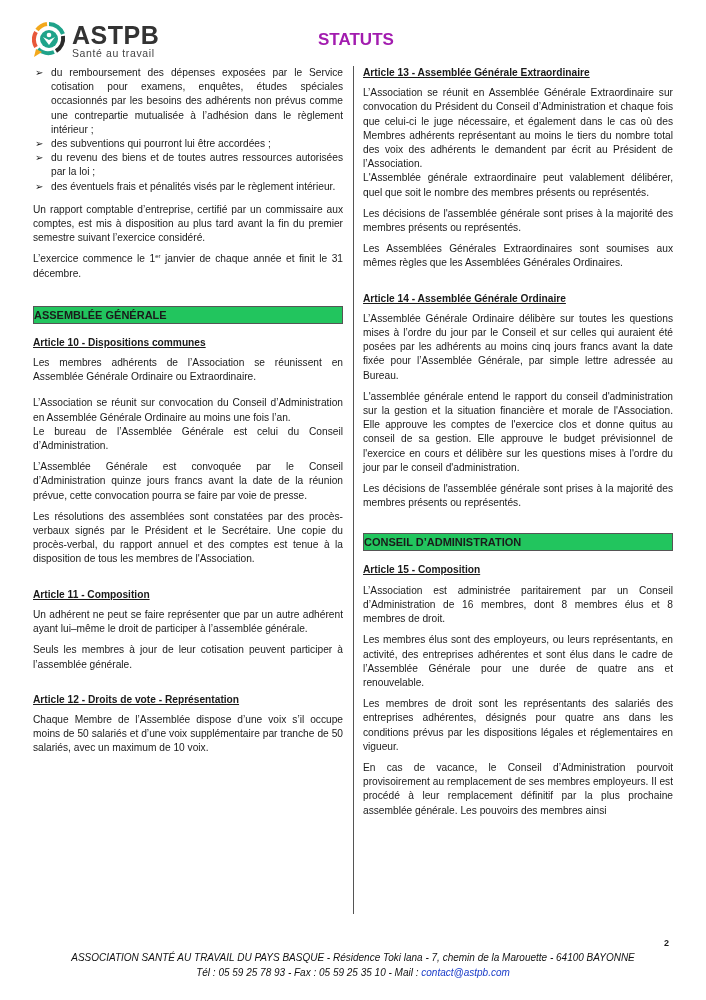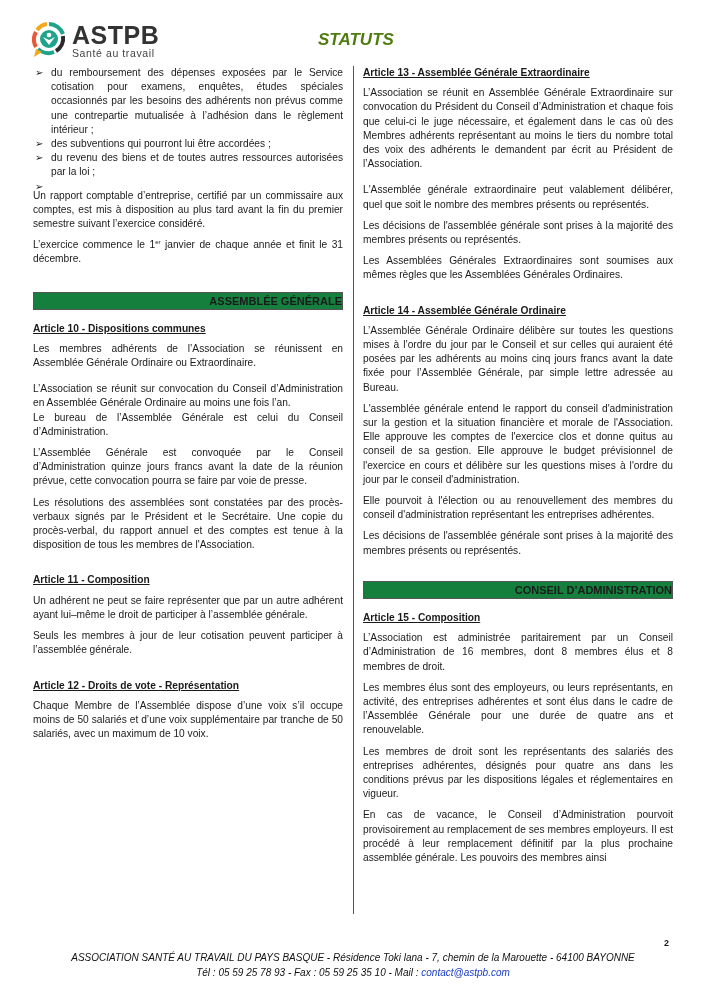--- a/index.html
+++ b/index.html
@@ -5,33 +5,33 @@
   html, body { margin: 0; padding: 0; background: #ffffff; }
   body { width: 706px; height: 1000px; position: relative; overflow: hidden;
          font-family: "Liberation Sans", "DejaVu Sans", sans-serif; color: #1a1a1a; }
   .header { position: absolute; left: 0; top: 0; width: 706px; height: 62px; }
   .logo { position: absolute; left: 32px; top: 22px; width: 140px; height: 38px; }
   .logo-mark { position: absolute; left: 0; top: 0; width: 34px; height: 36px; }
   .logo-name { position: absolute; left: 40px; top: 0px; font-size: 25px; font-weight: bold;
                color: #333; letter-spacing: 0.5px; line-height: 26px; }
   .logo-tag { position: absolute; left: 40px; top: 25px; font-size: 10.5px; color: #444;
               letter-spacing: 0.6px; line-height: 12px; }
-  .title { position: absolute; left: 318px; top: 30px; font-size: 17px; font-weight: bold; color: #4d7c0f; font-style: italic; }
+  .title { position: absolute; left: 318px; top: 30px; font-size: 17px; font-weight: bold; color: #a21caf; }
 
   .col { position: absolute; top: 66px; font-size: 10.2px; line-height: 14.2px; text-align: justify; }
   .col-left { left: 33px; width: 310px; }
   .col-right { left: 363px; width: 310px; }
   .divider { position: absolute; left: 353px; top: 66px; width: 1px; height: 848px; background: #555; }
 
   p { margin: 0 0 7px 0; }
   .article-title { font-weight: bold; text-decoration: underline; margin: 0 0 6px 0; }
   ul.bullets { list-style: none; margin: 0 0 9px 0; padding: 0 0 0 18px; }
   ul.bullets li { position: relative; margin: 0; }
   ul.bullets li .b { position: absolute; left: -16px; top: 0; font-size: 10px; }
-  .section-bar { background: #15803d; border: 1px solid #555; text-align: right;
+  .section-bar { background: #22c55e; border: 1px solid #555; text-align: left;
                  font-weight: bold; font-size: 11px; line-height: 16px; height: 16px; margin: 0 0 12px 0; }
   .gap { height: 14px; }
   sup { font-size: 6px; line-height: 0; }
 
   .pagenum { position: absolute; left: 664px; top: 938px; font-size: 9px; font-weight: bold; }
   .footer { position: absolute; left: 0; top: 950px; width: 706px; text-align: center;
             font-style: italic; font-size: 10px; line-height: 15px; color: #111; }
   .footer a { color: #1a3cc8; }
 </style>
 </head>
@@ -54,21 +54,21 @@
     <div class="logo-tag">Santé au travail</div>
   </div>
   <div class="title">STATUTS</div>
 </div>
 
 <div class="col col-left">
   <ul class="bullets">
     <li><span class="b">➢</span><span>du remboursement des dépenses exposées par le Service cotisation pour examens, enquêtes, études spéciales occasionnés par les besoins des adhérents non prévus comme une contrepartie mutualisée à l’adhésion dans le règlement intérieur ;</span></li>
     <li><span class="b">➢</span><span>des subventions qui pourront lui être accordées ;</span></li>
     <li><span class="b">➢</span><span>du revenu des biens et de toutes autres ressources autorisées par la loi ;</span></li>
-    <li><span class="b">➢</span></li>
+    <li><span class="b">➢</span><span>des éventuels frais et pénalités visés par le règlement intérieur.</span></li>
   </ul>
   <p>Un rapport comptable d’entreprise, certifié par un commissaire aux comptes, est mis à disposition au plus tard avant la fin du premier semestre suivant l’exercice considéré.</p>
   <p><span>L’exercice commence le 1</span><sup>er</sup><span> janvier de chaque année et finit le 31 décembre.</span></p>
   <div style="height:18px"></div>
   <div class="section-bar">ASSEMBLÉE GÉNÉRALE</div>
 
   <div class="article-title">Article 10 - Dispositions communes</div>
   <p style="margin-bottom:12px">Les membres adhérents de l’Association se réunissent en Assemblée Générale Ordinaire ou Extraordinaire.</p>
   <p style="margin-bottom:0">L’Association se réunit sur convocation du Conseil d’Administration en Assemblée Générale Ordinaire au moins une fois l’an.</p>
   <p>Le bureau de l’Assemblée Générale est celui du Conseil d’Administration.</p>
@@ -82,30 +82,29 @@
   <div class="gap"></div>
 
   <div class="article-title">Article 12 - Droits de vote - Représentation</div>
   <p>Chaque Membre de l’Assemblée dispose d’une voix s’il occupe moins de 50 salariés et d’une voix supplémentaire par tranche de 50 salariés, avec un maximum de 10 voix.</p>
 </div>
 
 <div class="divider"></div>
 
 <div class="col col-right">
   <div class="article-title">Article 13 - Assemblée Générale Extraordinaire</div>
-  <p style="margin-bottom:12px">L’Association se réunit en Assemblée Générale Extraordinaire sur convocation du Président du Conseil d’Administration et chaque fois que celui-ci le juge nécessaire, et également dans le cas où des Membres adhérents représentant au moins le tiers du nombre total des voix des adhérents le demandent par écrit au Président de l’Association.</p>
+  <p style="margin-bottom:0">L’Association se réunit en Assemblée Générale Extraordinaire sur convocation du Président du Conseil d’Administration et chaque fois que celui-ci le juge nécessaire, et également dans le cas où des Membres adhérents représentant au moins le tiers du nombre total des voix des adhérents le demandent par écrit au Président de l’Association.</p>
   <p>L'Assemblée générale extraordinaire peut valablement délibérer, quel que soit le nombre des membres présents ou représentés.</p>
   <p>Les décisions de l'assemblée générale sont prises à la majorité des membres présents ou représentés.</p>
   <p>Les Assemblées Générales Extraordinaires sont soumises aux mêmes règles que les Assemblées Générales Ordinaires.</p>
   <div class="gap"></div>
 
   <div class="article-title">Article 14 - Assemblée Générale Ordinaire</div>
   <p>L’Assemblée Générale Ordinaire délibère sur toutes les questions mises à l’ordre du jour par le Conseil et sur celles qui auraient été posées par les adhérents au moins cinq jours francs avant la date fixée pour l’Assemblée Générale, par simple lettre adressée au Bureau.</p>
   <p>L'assemblée générale entend le rapport du conseil d'administration sur la gestion et la situation financière et morale de l'Association. Elle approuve les comptes de l'exercice clos et donne quitus au conseil de sa gestion. Elle approuve le budget prévisionnel de l'exercice en cours et délibère sur les questions mises à l'ordre du jour par le conseil d'administration.</p>
-  <p>Elle pourvoit à l'élection ou au renouvellement des membres du conseil d'administration représentant les entreprises adhérentes.</p>
   <p>Les décisions de l'assemblée générale sont prises à la majorité des membres présents ou représentés.</p>
   <div style="height:16px"></div>
   <div class="section-bar">CONSEIL D’ADMINISTRATION</div>
 
   <div class="article-title">Article 15 - Composition</div>
   <p>L’Association est administrée paritairement par un Conseil d’Administration de 16 membres, dont 8 membres élus et 8 membres de droit.</p>
   <p>Les membres élus sont des employeurs, ou leurs représentants, en activité, des entreprises adhérentes et sont élus dans le cadre de l’Assemblée Générale pour une durée de quatre ans et renouvelable.</p>
   <p>Les membres de droit sont les représentants des salariés des entreprises adhérentes, désignés pour quatre ans dans les conditions prévus par les dispositions légales et réglementaires en vigueur.</p>
   <p>En cas de vacance, le Conseil d’Administration pourvoit provisoirement au remplacement de ses membres employeurs. Il est procédé à leur remplacement définitif par la plus prochaine assemblée générale. Les pouvoirs des membres ainsi</p>
 </div>

